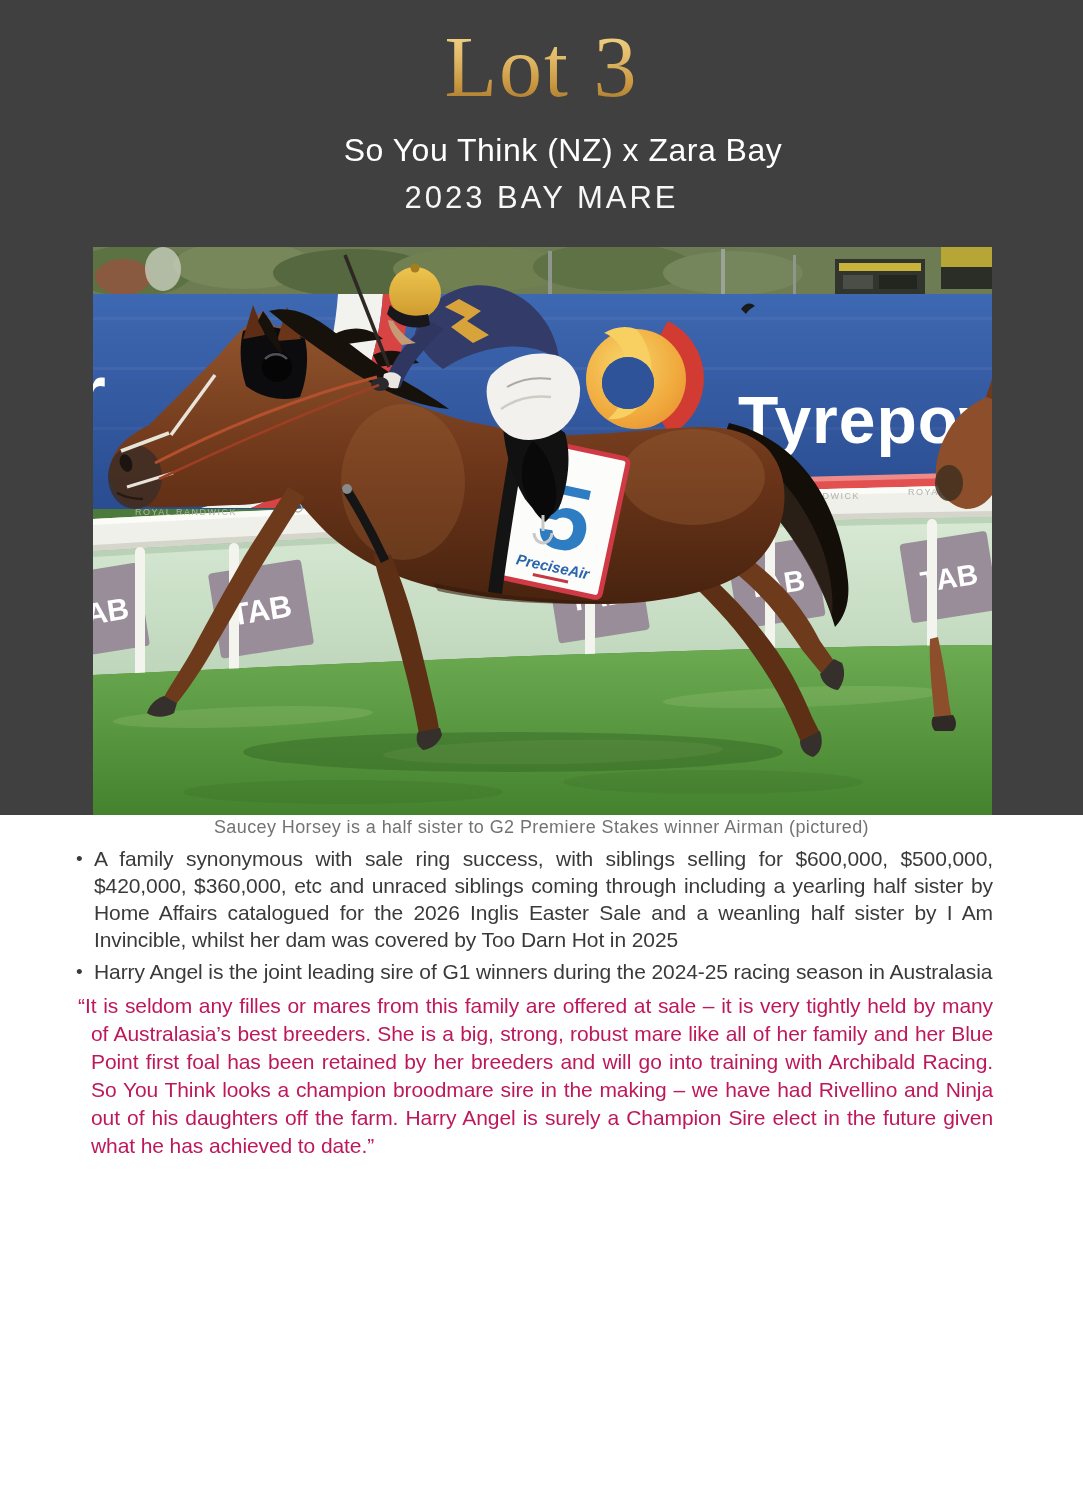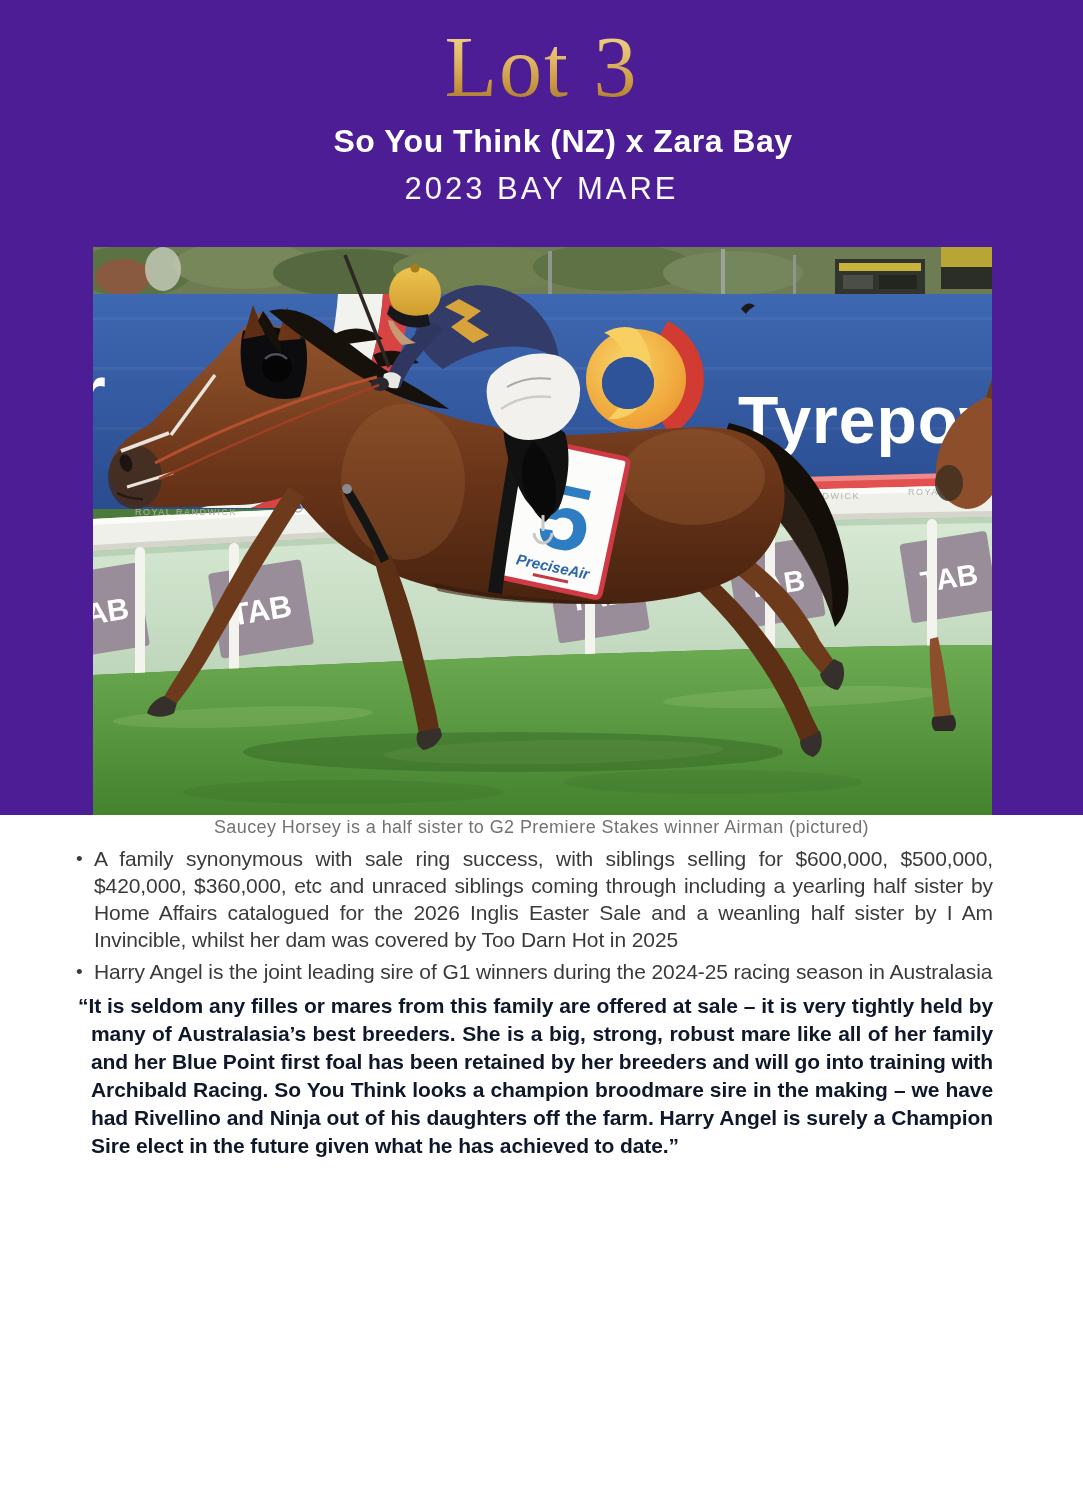--- a/index.html
+++ b/index.html
@@ -4,35 +4,35 @@
 <style>
   * { margin:0; padding:0; box-sizing:border-box; }
   body { background:#888; }
   .page {
     position:relative; width:1083px; height:1500px; margin:0 auto;
     background:#ffffff; overflow:hidden;
     font-family:"Liberation Sans", sans-serif;
   }
   .hero {
     position:absolute; top:0; left:0; width:1083px; height:815px;
-    background:#4c1d95; text-align:center;
+    background:#404040; text-align:center;
   }
   .lot-title {
     margin-top:22px;
     font-family:"Liberation Serif", serif;
     font-size:86px; line-height:1.05; font-weight:normal;
     color:#d6a957;
     background:linear-gradient(180deg,#f5dc92 0%, #e3bc6a 38%, #c8963f 70%, #9a6e2b 100%);
     -webkit-background-clip:text; background-clip:text;
     -webkit-text-fill-color:transparent;
     display:inline-block; letter-spacing:2px;
   }
   .hero-text-block { position:absolute; top:118px; left:0; width:100%; }
   .horse-name { color:#ffffff; font-weight:bold; font-size:31px; letter-spacing:2px; }
-  .pedigree   { color:#ffffff; font-weight:bold; font-size:32px; letter-spacing:0.5px; margin-top:5px;padding-left:43px; }
+  .pedigree   { color:#ffffff; font-weight:normal; font-size:32px; letter-spacing:0.5px; margin-top:14px;padding-left:43px; }
   .foaling    { color:#f7f7f7; font-weight:normal; font-size:31px; letter-spacing:3px; margin-top:11px; }
   .photo-frame {
     position:absolute; left:93px; top:247px; width:899px; height:568px;
     overflow:hidden; background:#4c7a3a;
   }
   .photo-frame svg { display:block; }
   .photo-caption {
     position:absolute; top:817px; left:0; width:100%;
     text-align:center; color:#737373; font-size:18px; letter-spacing:0.4px;
   }
@@ -43,21 +43,21 @@
   .bullet-item {
     position:relative; padding-left:19px;
     font-size:21px; line-height:27px; text-align:justify;
     margin-bottom:5px; letter-spacing:-0.1px;
   }
   .bullet-item::before {
     content:"\2022"; position:absolute; left:1px; top:0px; font-size:19px; color:#3a3a3a;
   }
   .quote-paragraph {
     margin-top:7px; margin-left:16px; text-indent:-13px;
-    font-size:21px; line-height:28px; font-weight:bold; color:#0f172a;
+    font-size:21px; line-height:28px; font-weight:normal; color:#be185d;
     text-align:justify; letter-spacing:-0.1px;
   }
   .quote-attribution {
     margin-top:17px; text-align:right;
     font-size:23px; color:#3c3c3c; letter-spacing:0.3px;
   }
   text { font-family:"Liberation Sans", sans-serif; }
 </style>
 </head>
 <body>

